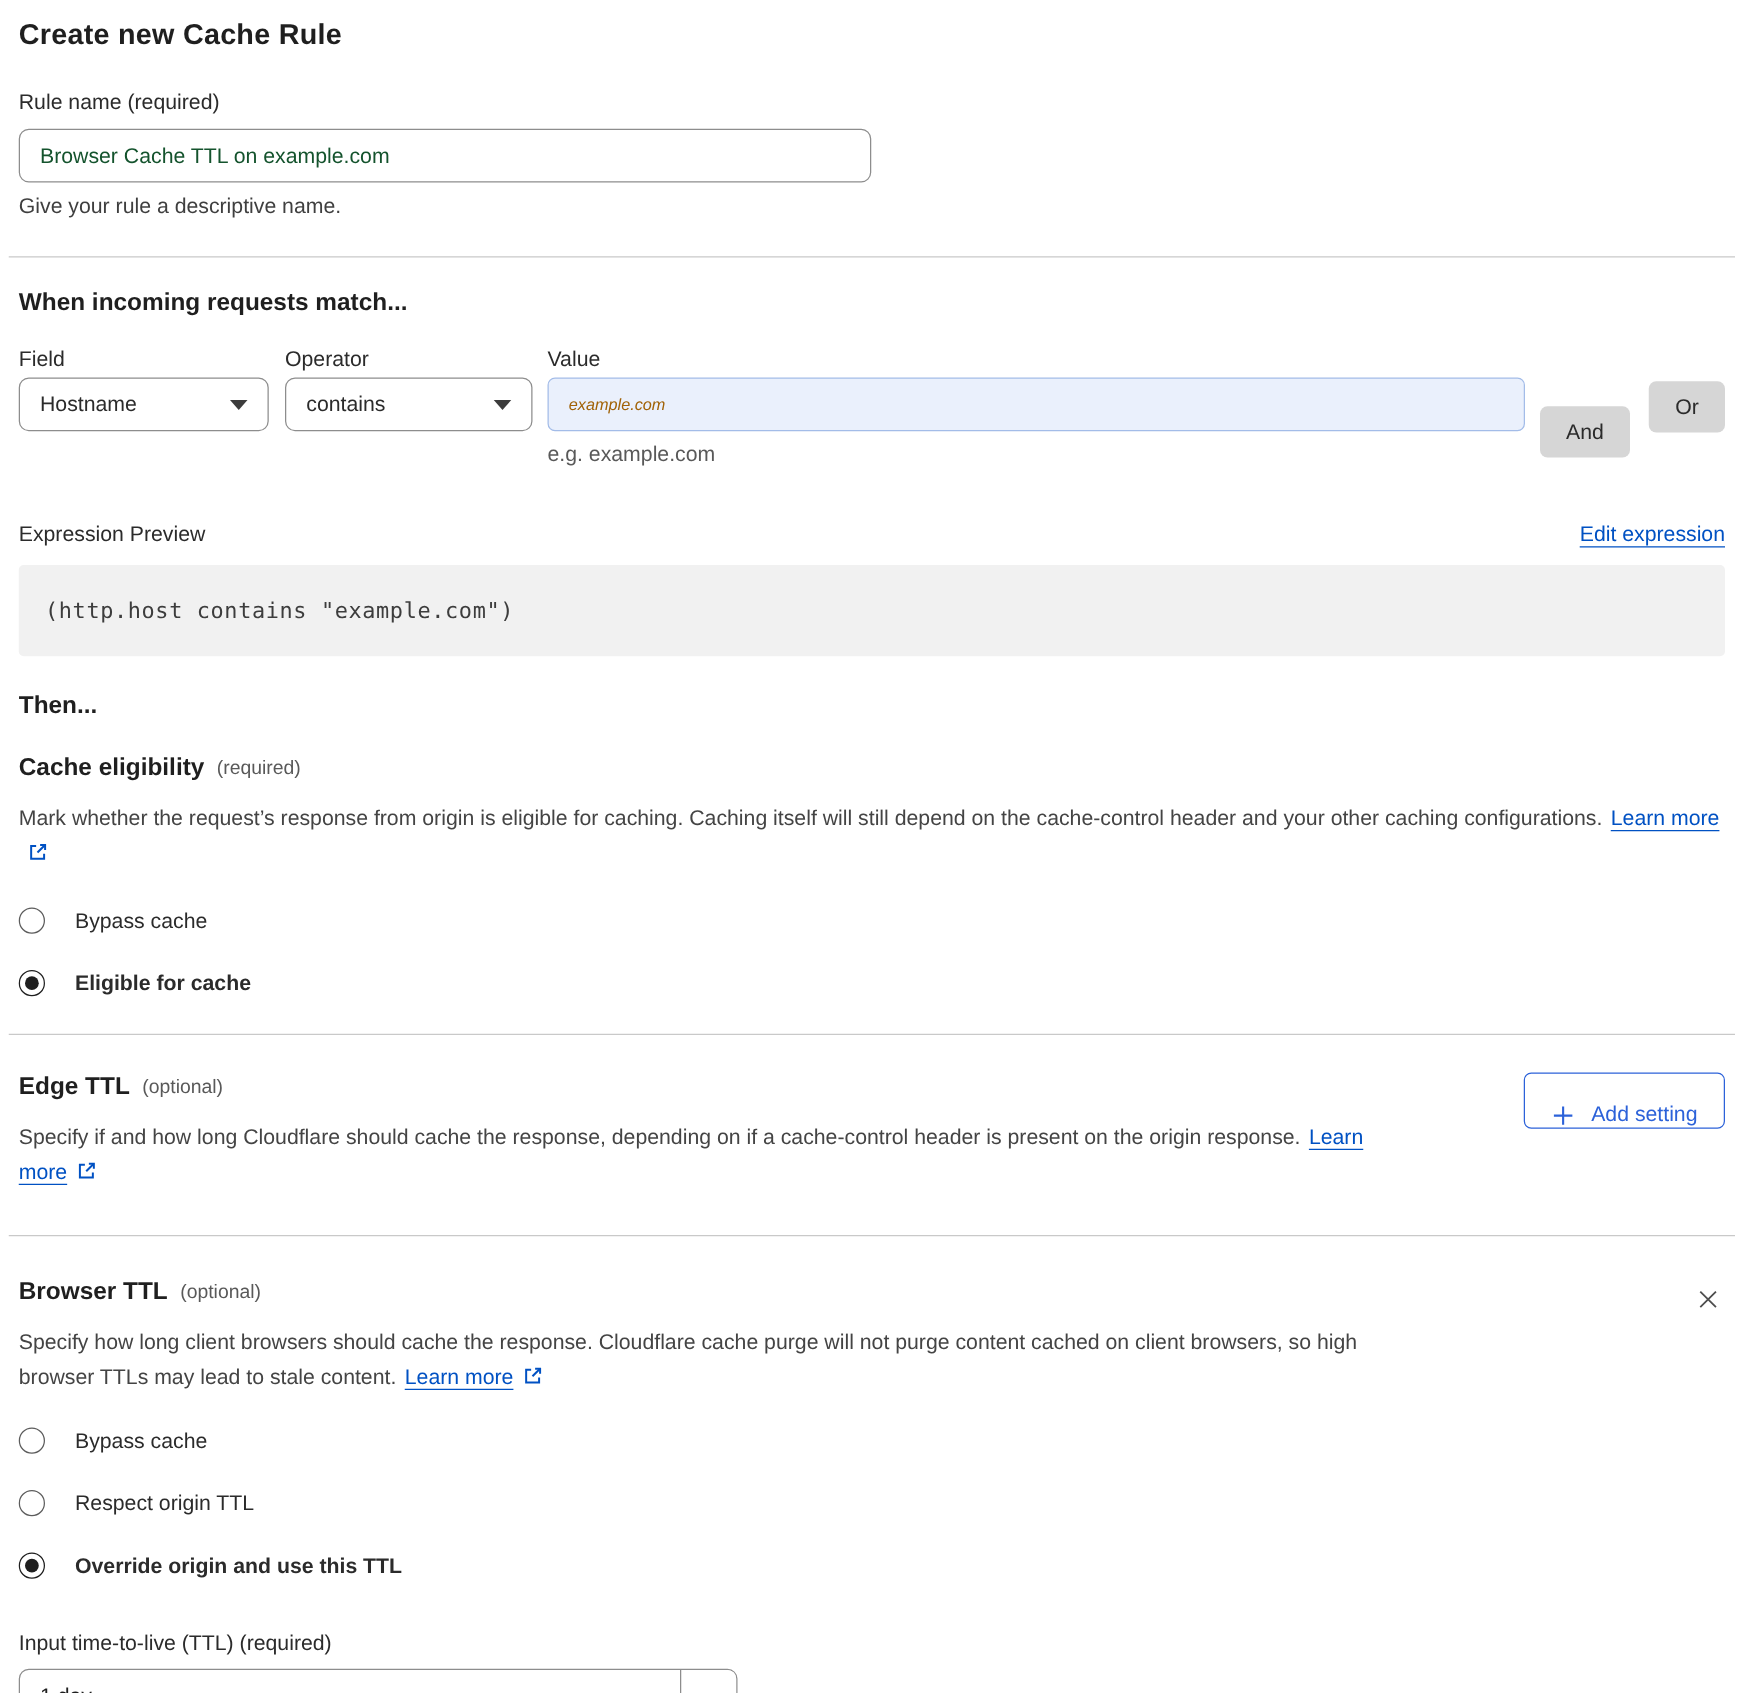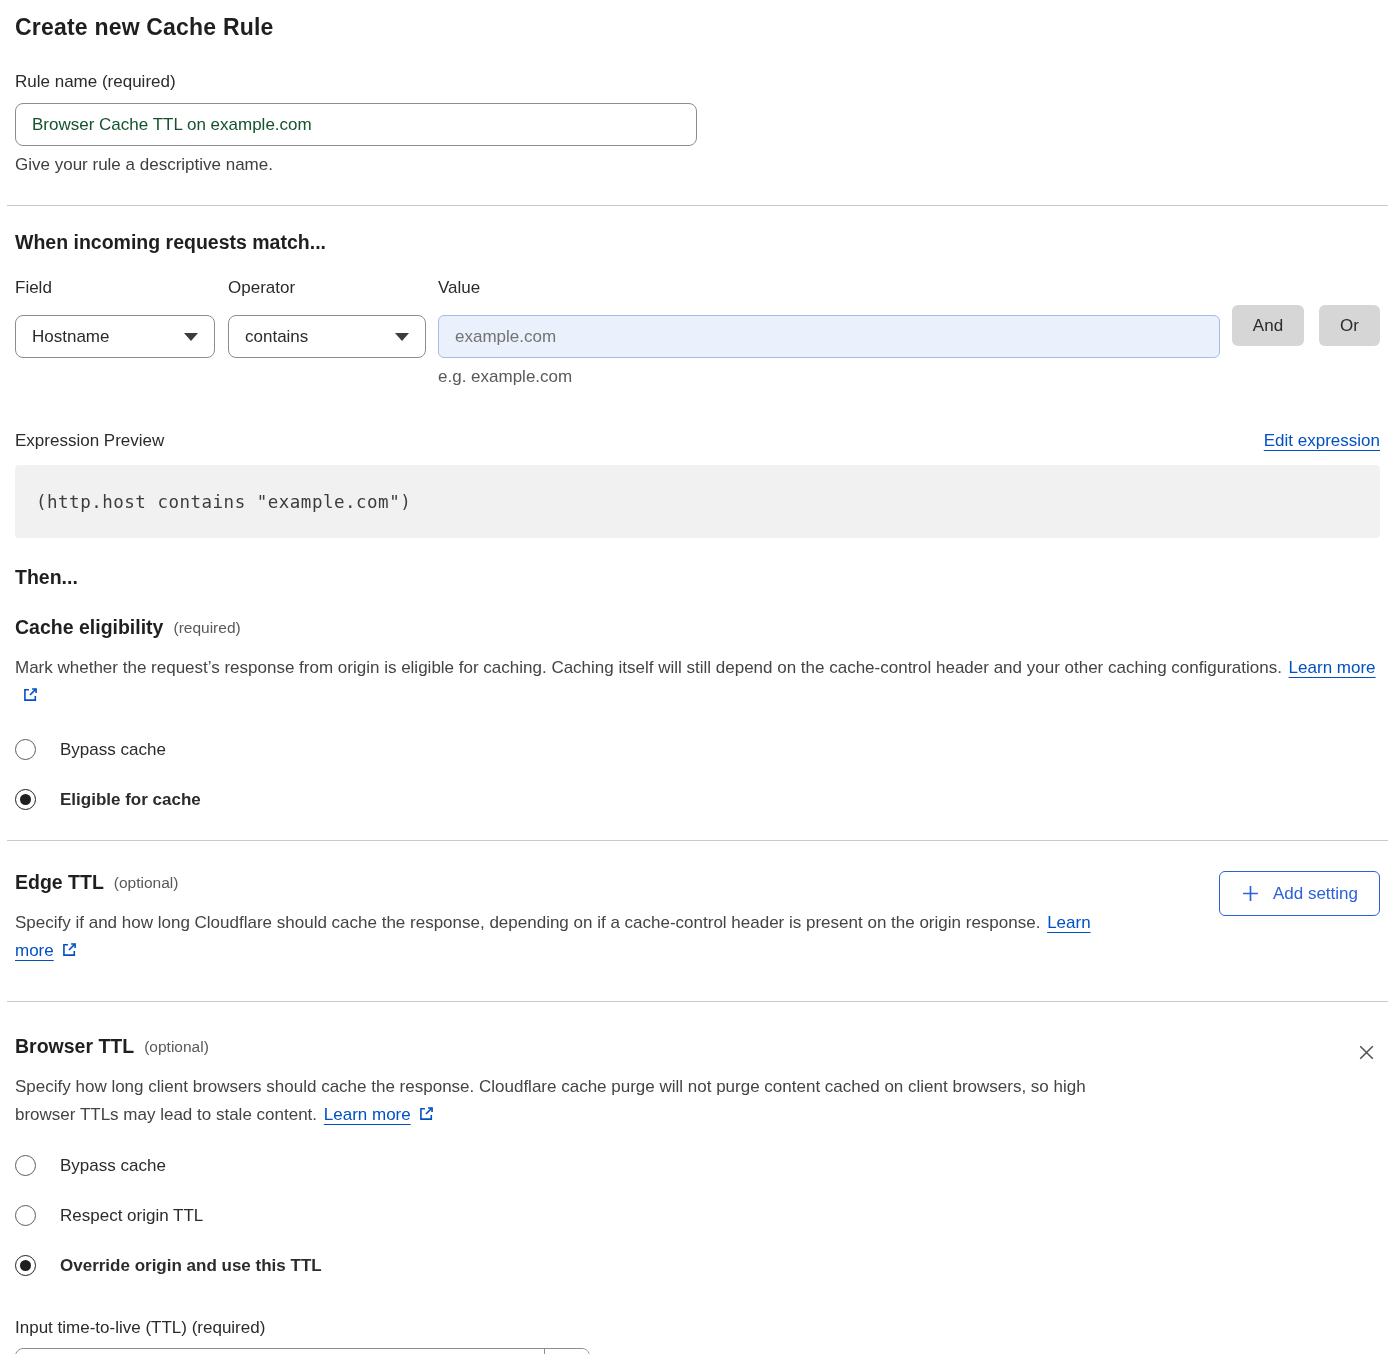--- a/index.html
+++ b/index.html
@@ -24,48 +24,48 @@
     font-family: "Liberation Sans", "DejaVu Sans", sans-serif;
     background: #fff; outline: none;
   }
 
   hr.divider { border: none; border-top: 1px solid #c9c9c9; margin: 30px 0 0 -8px; width: 1381px; }
 
   h2.section-heading { font-size: 19.5px; font-weight: 700; color: #1f1f1f; }
 
   .match-row { display: flex; align-items: flex-start; margin-top: 24px; }
   .match-col { display: flex; flex-direction: column; }
-  .match-col .field-label { margin-bottom: 17px; }
+  .match-col .field-label { margin-bottom: 4px; }
   .col-field { width: 200px; margin-right: 13px; }
   .col-operator { width: 198px; margin-right: 12px; }
   .col-value { flex: 1 1 auto; margin-right: 12px; }
 
   .select-box {
     height: 43px; border: 1px solid #8d8d8d; border-radius: 8px; background: #fff;
     display: flex; align-items: center; justify-content: space-between;
     padding: 0 16px; font-size: 17px; color: #2b2b2b; cursor: pointer;
   }
   .caret-down {
     width: 0; height: 0;
     border-left: 7px solid transparent; border-right: 7px solid transparent;
     border-top: 8px solid #3c3c3c;
   }
   .value-input {
     height: 43px; width: 100%;
     border: 1px solid #a3bce8; border-radius: 6px;
-    background: #eaf0fc; padding: 0 16px; font-size: 17px; color: #737373;
-    font-family: "Liberation Sans", "DejaVu Sans", sans-serif; outline: none;
+    background: #eaf0fc; padding: 0 16px; font-size: 13px; color: #a16207;
+    font-family: "Liberation Sans", "DejaVu Sans", sans-serif; outline: none; font-style: italic;
   }
   .andor-wrap { display: flex; padding-top: 27px; }
   .btn-gray {
     height: 41px; background: #d6d6d6; border: none; border-radius: 6px;
     font-size: 17px; color: #2b2b2b; padding: 0 21px; cursor: pointer;
     font-family: "Liberation Sans", "DejaVu Sans", sans-serif;
   }
-  .btn-and { margin-right: 15px; }
+  .btn-and { margin-right: 15px; margin-top: 20px; }
 
   .expr-row { display: flex; justify-content: space-between; align-items: flex-end; margin-top: 44px; }
   a.link {
     color: #0051c3; text-decoration: underline; text-underline-offset: 4px;
     font-size: 17px; cursor: pointer;
   }
   .code-box {
     margin-top: 14px; background: #f1f1f1; border-radius: 4px;
     height: 73px; display: flex; align-items: center; padding: 0 21px;
   }
@@ -96,21 +96,21 @@
   }
   .radio-label { font-size: 17px; margin-left: 24px; color: #2b2b2b; }
   .radio-label.bold { font-weight: 700; }
 
   .section-flex { display: flex; justify-content: space-between; align-items: flex-start; margin-top: 30px; }
   .section-left { flex: 1 1 auto; }
   .edge-desc { max-width: 1100px; }
   .browser-desc { max-width: 1090px; }
 
   .btn-add {
-    display: flex; align-items: center; gap: 13px;
+    display: flex; align-items: flex-end; gap: 13px;
     height: 45px; padding: 0 21px; background: #fff;
     border: 1px solid #2c62d9; border-radius: 6px; cursor: pointer;
     color: #2c62d9; font-size: 17px;
     font-family: "Liberation Sans", "DejaVu Sans", sans-serif;
     flex: 0 0 auto; margin-top: 0;
   }
 
   .close-btn { background: none; border: none; cursor: pointer; padding: 2px; margin-top: 4px; }
 
   .ttl-label { margin-top: 42px; }

